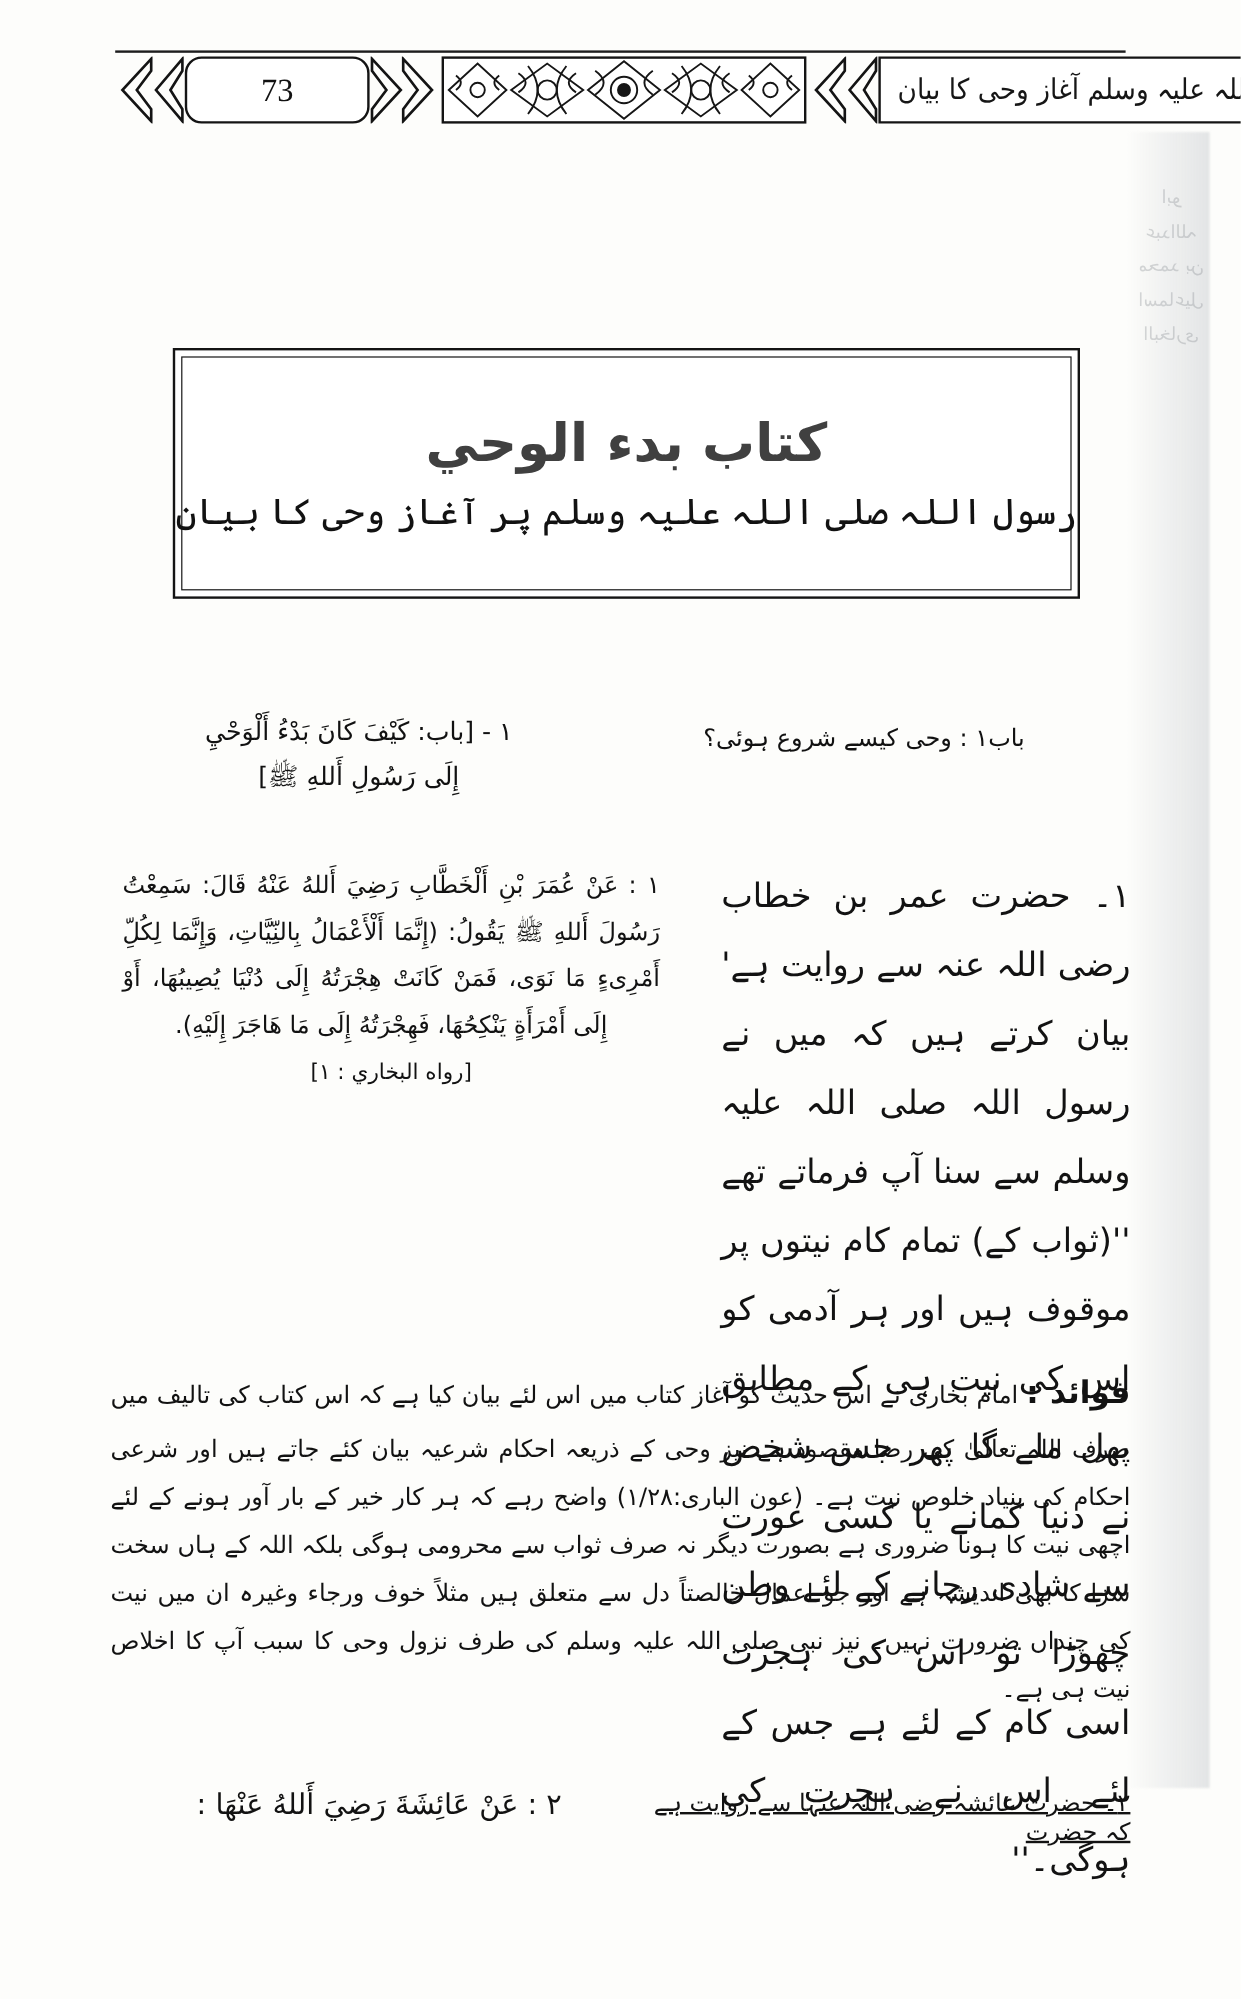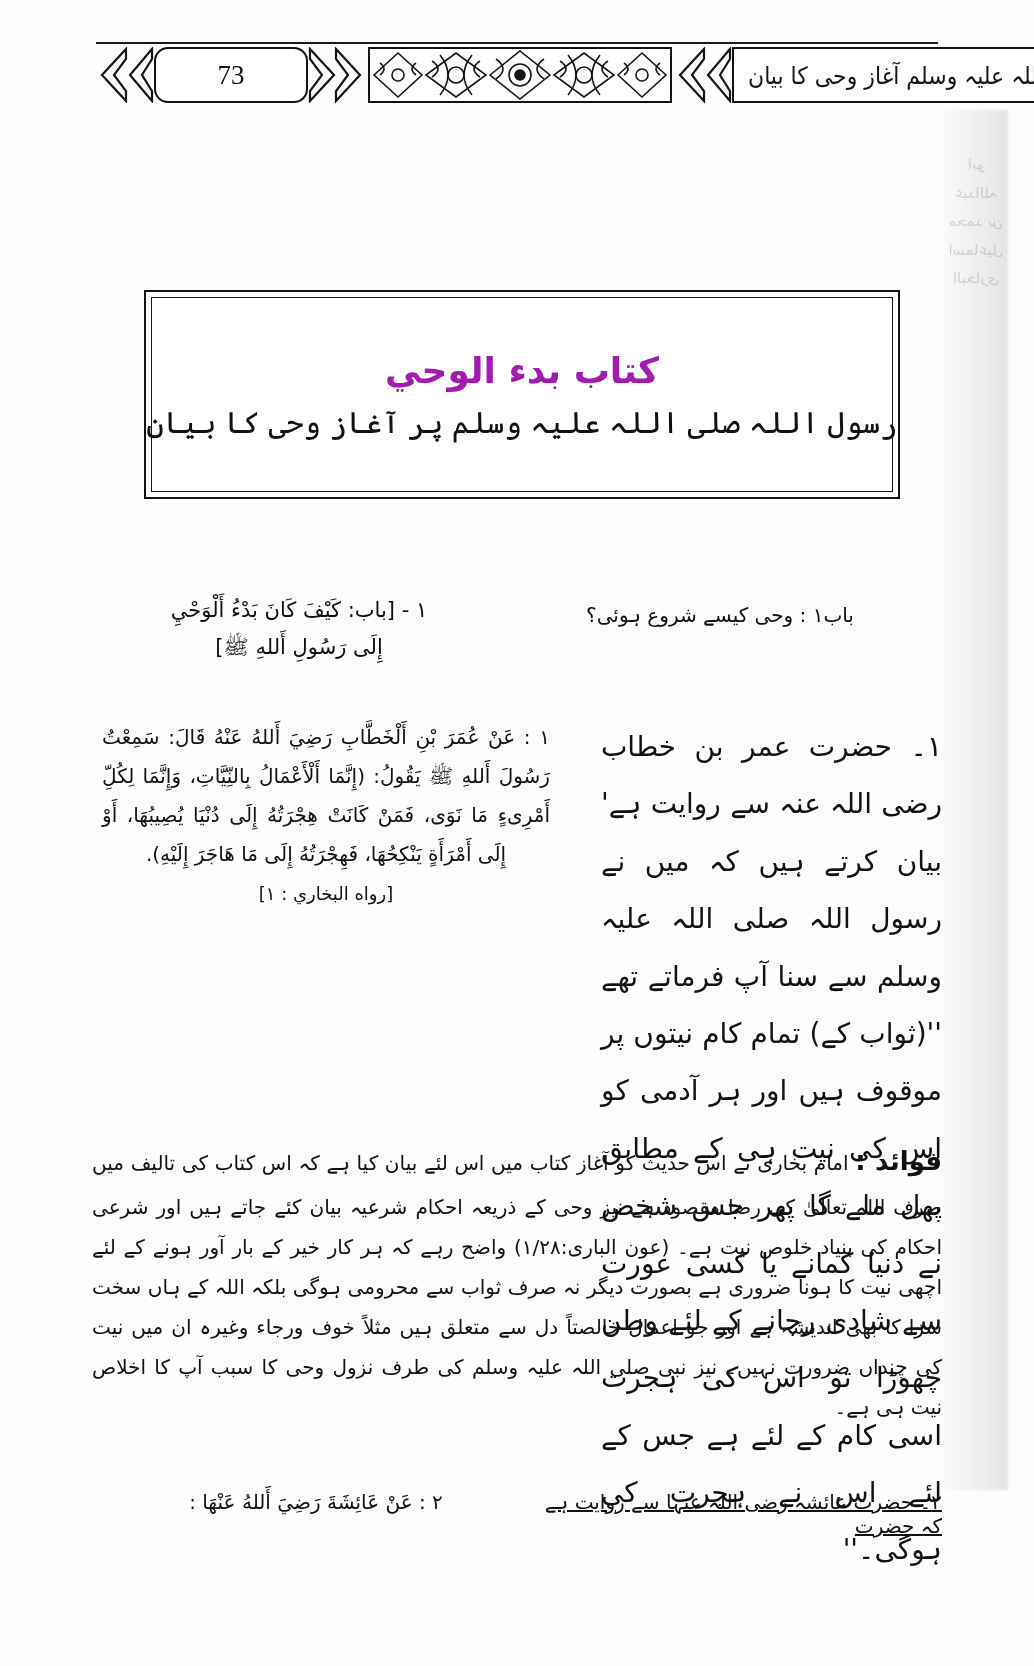--- a/index.html
+++ b/index.html
@@ -132,23 +132,23 @@
     position: absolute;
     top: 5px; left: 5px; right: 5px; bottom: 5px;
     border: 1px solid #141414;
     display: flex;
     flex-direction: column;
     align-items: center;
     justify-content: center;
     direction: rtl;
   }
   .title-arabic {
-    font-size: 36px;
+    font-size: 44px;
     font-weight: bold;
-    color: #a21caf;
+    color: #404040;
     letter-spacing: 1px;
     margin-bottom: 14px;
     font-family: "DejaVu Sans", sans-serif;
   }
   .title-urdu {
     font-size: 30px;
     color: #121212;
     font-family: Liberation Sans, sans-serif;
     white-space: nowrap;
   }
@@ -247,21 +247,21 @@
     left: 92px;
     width: 850px;
     display: flex;
     flex-direction: row-reverse;
     direction: rtl;
   }
   .h2-ar {
     flex: 0 0 448px;
     direction: rtl;
     text-align: center;
-    font-size: 20px;
+    font-size: 24px;
     color: #121212;
     font-family: "DejaVu Sans", sans-serif;
   }
   .h2-ur {
     flex: 1 1 auto;
     direction: rtl;
     text-align: right;
     font-size: 20px;
     color: #121212;
     font-family: "DejaVu Sans", sans-serif;

